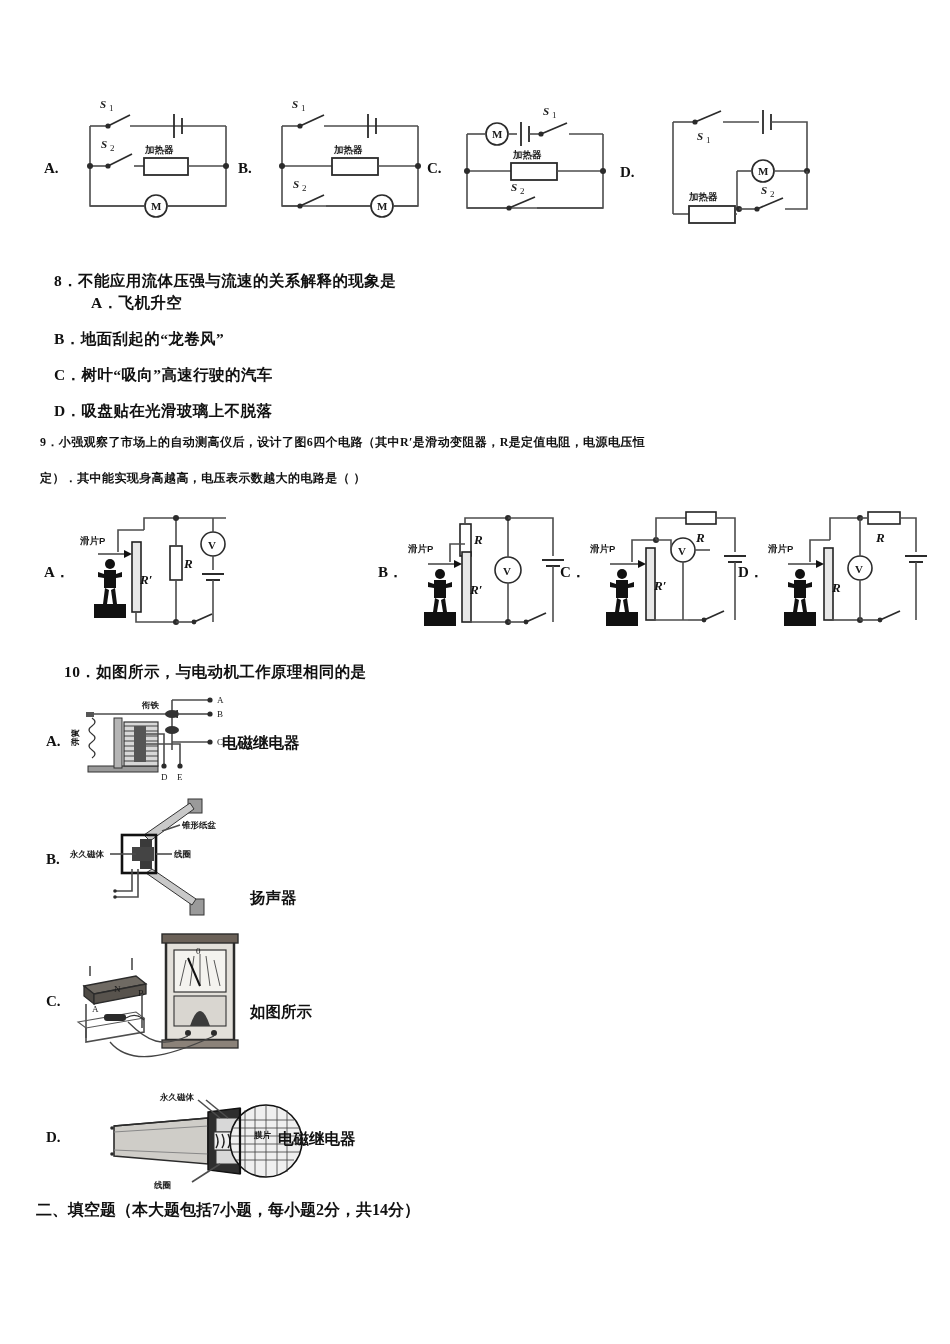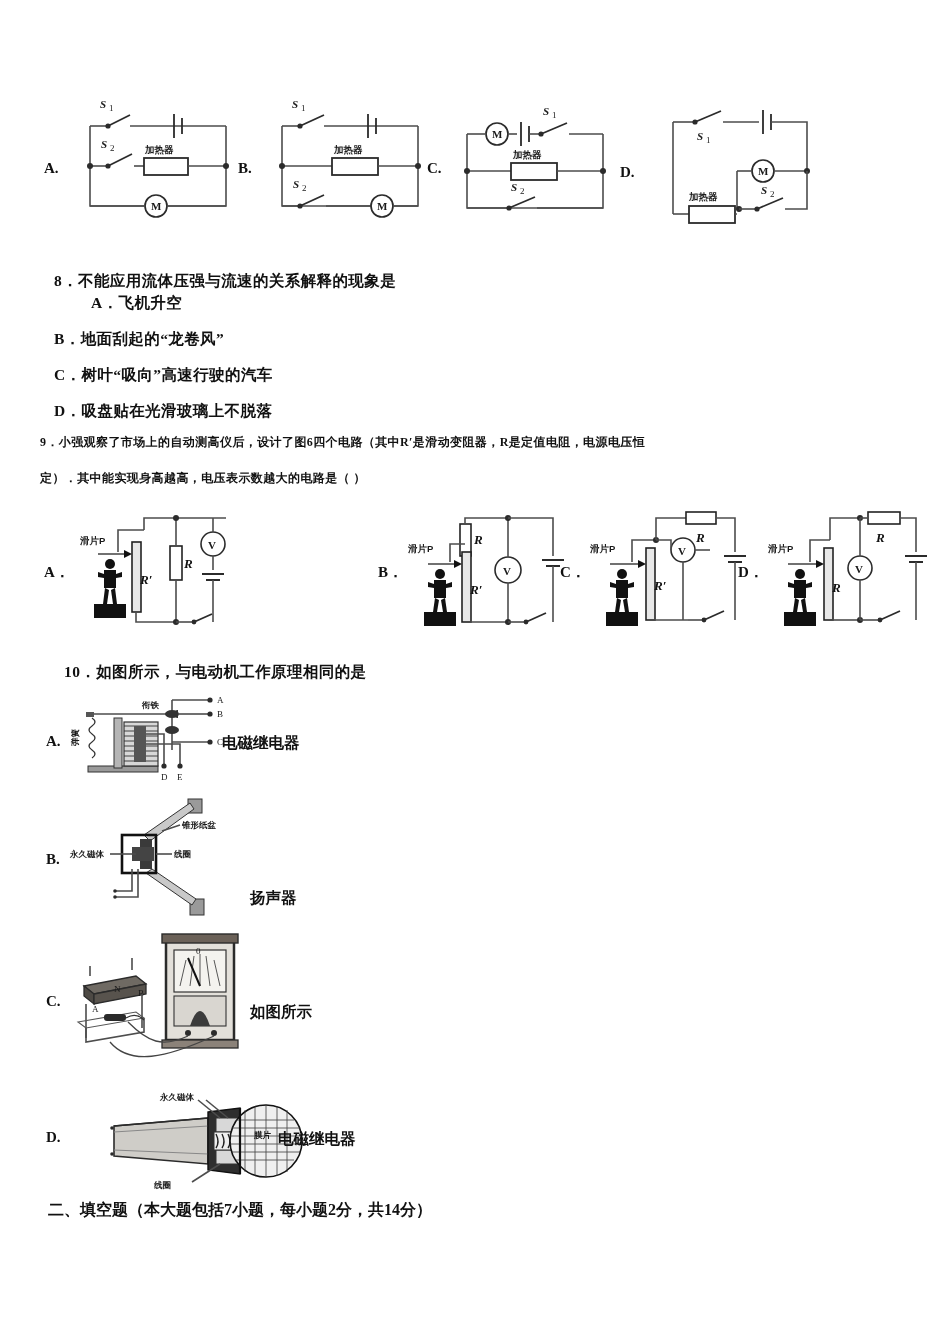--- a/index.html
+++ b/index.html
@@ -425,15 +425,15 @@
 
     <path class="w" d="M140 28 L118 10"></path>
     <path class="w" d="M148 28 L126 10"></path>
     <text class="cnsm" x="80" y="10">永久磁体</text>
     <path class="w" d="M140 74 L112 92"></path>
     <text class="cnsm" x="74" y="98">线圈</text>
     <text class="cnsm" x="174" y="48" fill="#222">膜片</text>
   </svg>
   <div class="cnlabel" style="left:278px;top:1129px;">电磁继电器</div>
 
-  <div class="sec" style="left:48px;top:1200px;">二、填空题（本大题包括7小题，每小题2分，共14分）</div>
+  <div class="sec" style="left:36px;top:1200px;">二、填空题（本大题包括7小题，每小题2分，共14分）</div>
 
 </div>
 
 </body></html>

